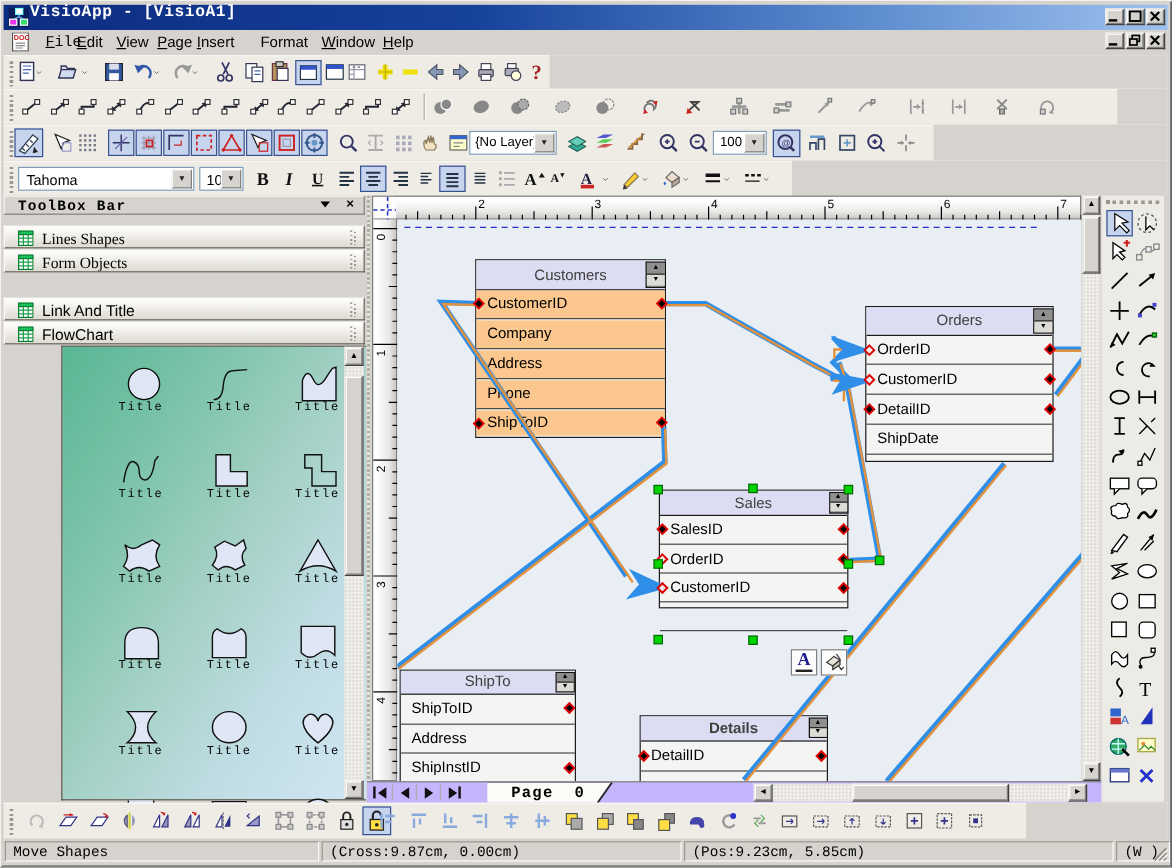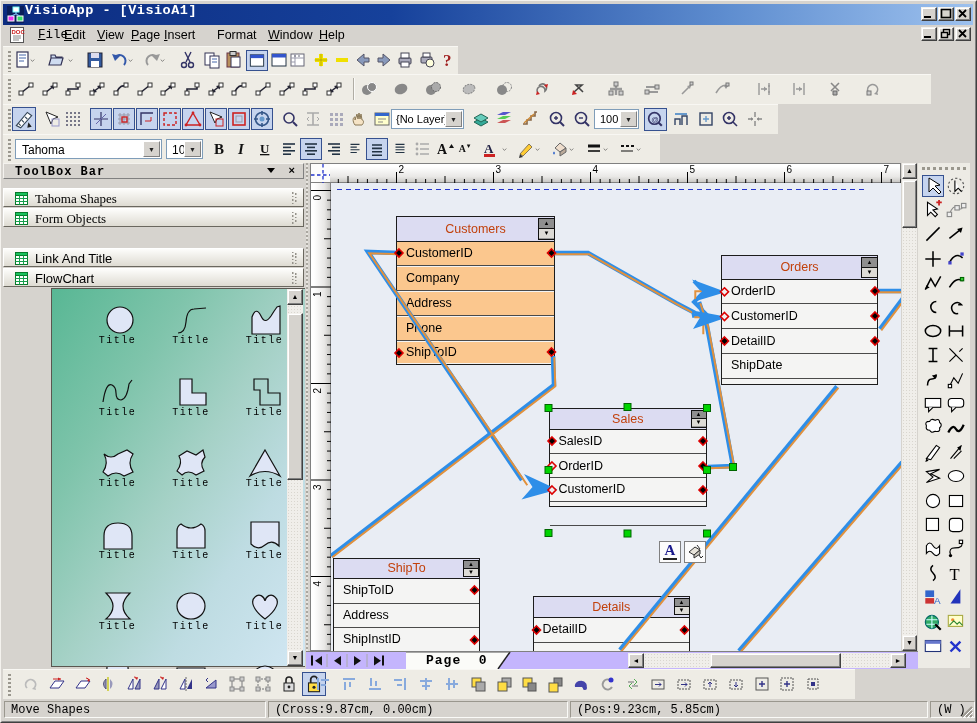--- a/index.html
+++ b/index.html
@@ -34,21 +34,21 @@
 .strack{background:#f0eeea;background-image:radial-gradient(#d9d6cf 30%,transparent 30%);background-size:3px 3px;}
 .sthumb{background:#d6d3ce;border:1px solid #f4f2ee;border-right-color:#404040;border-bottom-color:#404040;box-shadow:inset -1px -1px 0 #808080,inset 1px 1px 0 #fff;box-sizing:border-box;}
 
 #canvasarea{left:306px;top:163px;width:612px;height:505px;}
 #hruler{left:24px;top:0;width:571px;height:20px;background:linear-gradient(180deg,#ffffff 15%,#e9e8e6 70%,#c9c8c5 100%);border:1px solid #808080;border-left:none;box-sizing:border-box;}
 #vruler{left:4px;top:20px;width:21px;height:468px;background:linear-gradient(90deg,#ffffff 15%,#e9e8e6 70%,#c9c8c5 100%);border:1px solid #808080;border-top:none;box-sizing:border-box;}
 #rcorner{left:4px;top:0;width:21px;height:20px;background:#fcfcfb;border:1px solid #808080;box-sizing:border-box;}
 #canvas{left:25px;top:20px;width:570px;height:468px;background:#e9edf4;overflow:hidden;}
 
 .ent{position:absolute;border:1.5px solid #1c1c1c;box-sizing:border-box;background:#f4f4f3;}
-.ent .hdr{position:absolute;left:0;top:0;right:0;background:#dcdcf2;border-bottom:1.5px solid #1c1c1c;text-align:center;font:12.5px "Liberation Sans",sans-serif;color:#c2410c;}
+.ent .hdr{position:absolute;left:0;top:0;right:0;background:#dcdcf2;border-bottom:1.5px solid #1c1c1c;text-align:center;font:12.5px "Liberation Sans",sans-serif;color:#404040;}
 .ent .row{position:absolute;left:0;right:0;border-bottom:1px solid #4a4a4a;font:12.5px "Liberation Sans",sans-serif;color:#000;padding-left:9px;box-sizing:border-box;}
 .spin{position:absolute;width:17px;border:1.5px solid #111;box-sizing:border-box;background:#999;}
 
 #statusbar{left:2px;top:699px;width:973px;height:21px;background:#d6d3ce;}
 .spanel{position:absolute;top:2px;height:17px;border:1px solid #9a978e;border-right-color:#fafaf7;border-bottom-color:#fafaf7;box-sizing:border-box;font:12px "Liberation Mono",monospace;color:#000;padding:1px 0 0 6px;}
 </style></head>
 <body>
 <div class="abs" id="frame"></div>
 <div class="abs" id="frame2"></div>
 <div class="abs" id="titlebar"></div>
@@ -787,21 +787,21 @@
     <div style="position:absolute;right:28px;top:4px;width:0;height:0;border-left:4px solid transparent;border-right:4px solid transparent;border-top:5px solid #000;"></div>
     <div style="position:absolute;right:8px;top:0px;font:bold 11px 'Liberation Sans';">×</div>
   </div>
   <div class="abs secbtn" style="top:25px;">
       <div style="position:absolute;right:5px;top:3px;width:6px;height:12px;background-image:repeating-linear-gradient(180deg,#95928a 0,#95928a 1.5px,transparent 1.5px,transparent 3.5px),repeating-linear-gradient(180deg,#95928a 0,#95928a 1.5px,transparent 1.5px,transparent 3.5px);background-size:1.5px 100%,1.5px 100%;background-position:0 0,3px 1px;background-repeat:no-repeat;"></div>
       <svg class="abs" style="left:11px;top:3px;" width="13" height="13">
         <rect x="0.5" y="0.5" width="12" height="12" fill="#fff" stroke="#067a2a"></rect>
         <rect x="0.5" y="0.5" width="12" height="3" fill="#19c15c" stroke="#067a2a"></rect>
         <path d="M4.5,3.5 v9 M8.5,3.5 v9 M0.5,6.5 h12 M0.5,9.5 h12" stroke="#19a04e"></path>
       </svg>
-      <span class="lab" style="font-family:'Liberation Serif',serif;">Tahoma Shapes</span>
+      <span class="lab" style="font-family:'Liberation Serif',serif;">Lines Shapes</span>
     </div>
   <div class="abs secbtn" style="top:45px;">
       <div style="position:absolute;right:5px;top:3px;width:6px;height:12px;background-image:repeating-linear-gradient(180deg,#95928a 0,#95928a 1.5px,transparent 1.5px,transparent 3.5px),repeating-linear-gradient(180deg,#95928a 0,#95928a 1.5px,transparent 1.5px,transparent 3.5px);background-size:1.5px 100%,1.5px 100%;background-position:0 0,3px 1px;background-repeat:no-repeat;"></div>
       <svg class="abs" style="left:11px;top:3px;" width="13" height="13">
         <rect x="0.5" y="0.5" width="12" height="12" fill="#fff" stroke="#067a2a"></rect>
         <rect x="0.5" y="0.5" width="12" height="3" fill="#19c15c" stroke="#067a2a"></rect>
         <path d="M4.5,3.5 v9 M8.5,3.5 v9 M0.5,6.5 h12 M0.5,9.5 h12" stroke="#19a04e"></path>
       </svg>
       <span class="lab" style="font-family:'Liberation Serif',serif;">Form Objects</span>
     </div>
@@ -1115,21 +1115,21 @@
       <div class="hdr" style="height:19px;line-height:19px;">ShipTo</div>
       <div class="row" style="top:20px;height:24.6px;line-height:23px;">ShipToID</div>
       <div class="row" style="top:44.6px;height:24.6px;line-height:23px;">Address</div>
       <div class="row" style="top:69.2px;height:24.6px;line-height:23px;">ShipInstID</div>
     <div class="spin" style="left: 129px; top: 1px; width: 16px; height: 17px;">
           <div style="height:7px;background:#8f8f8f;text-align:center;font-size:6px;line-height:7px;color:#000;border-bottom:1px solid #111;">▲</div>
           <div style="height:7px;background:#dddbd6;text-align:center;font-size:6px;line-height:7px;color:#000;">▼</div>
         </div>
       </div>
     <div class="ent" id="t-details" style="left:201.5px;top:413px;width:157.5px;height:57px;">
-      <div class="hdr" style="height:20px;line-height:20px;">Details</div>
+      <div class="hdr" style="height:20px;line-height:20px;font-weight:bold;">Details</div>
       <div class="row" style="top:21px;height:24.6px;line-height:23px;">DetailID</div>
     <div class="spin" style="left: 140px; top: 1px; width: 16px; height: 17px;">
           <div style="height:7px;background:#8f8f8f;text-align:center;font-size:6px;line-height:7px;color:#000;border-bottom:1px solid #111;">▲</div>
           <div style="height:7px;background:#dddbd6;text-align:center;font-size:6px;line-height:7px;color:#000;">▼</div>
         </div>
       </div>
 
     <svg id="conn" width="570" height="468" style="position:absolute;left:0;top:0;">
       <g fill="none" stroke="#2e8ee8" stroke-width="4.5">
         <polyline points="68,70 37,69 191,297"></polyline>

